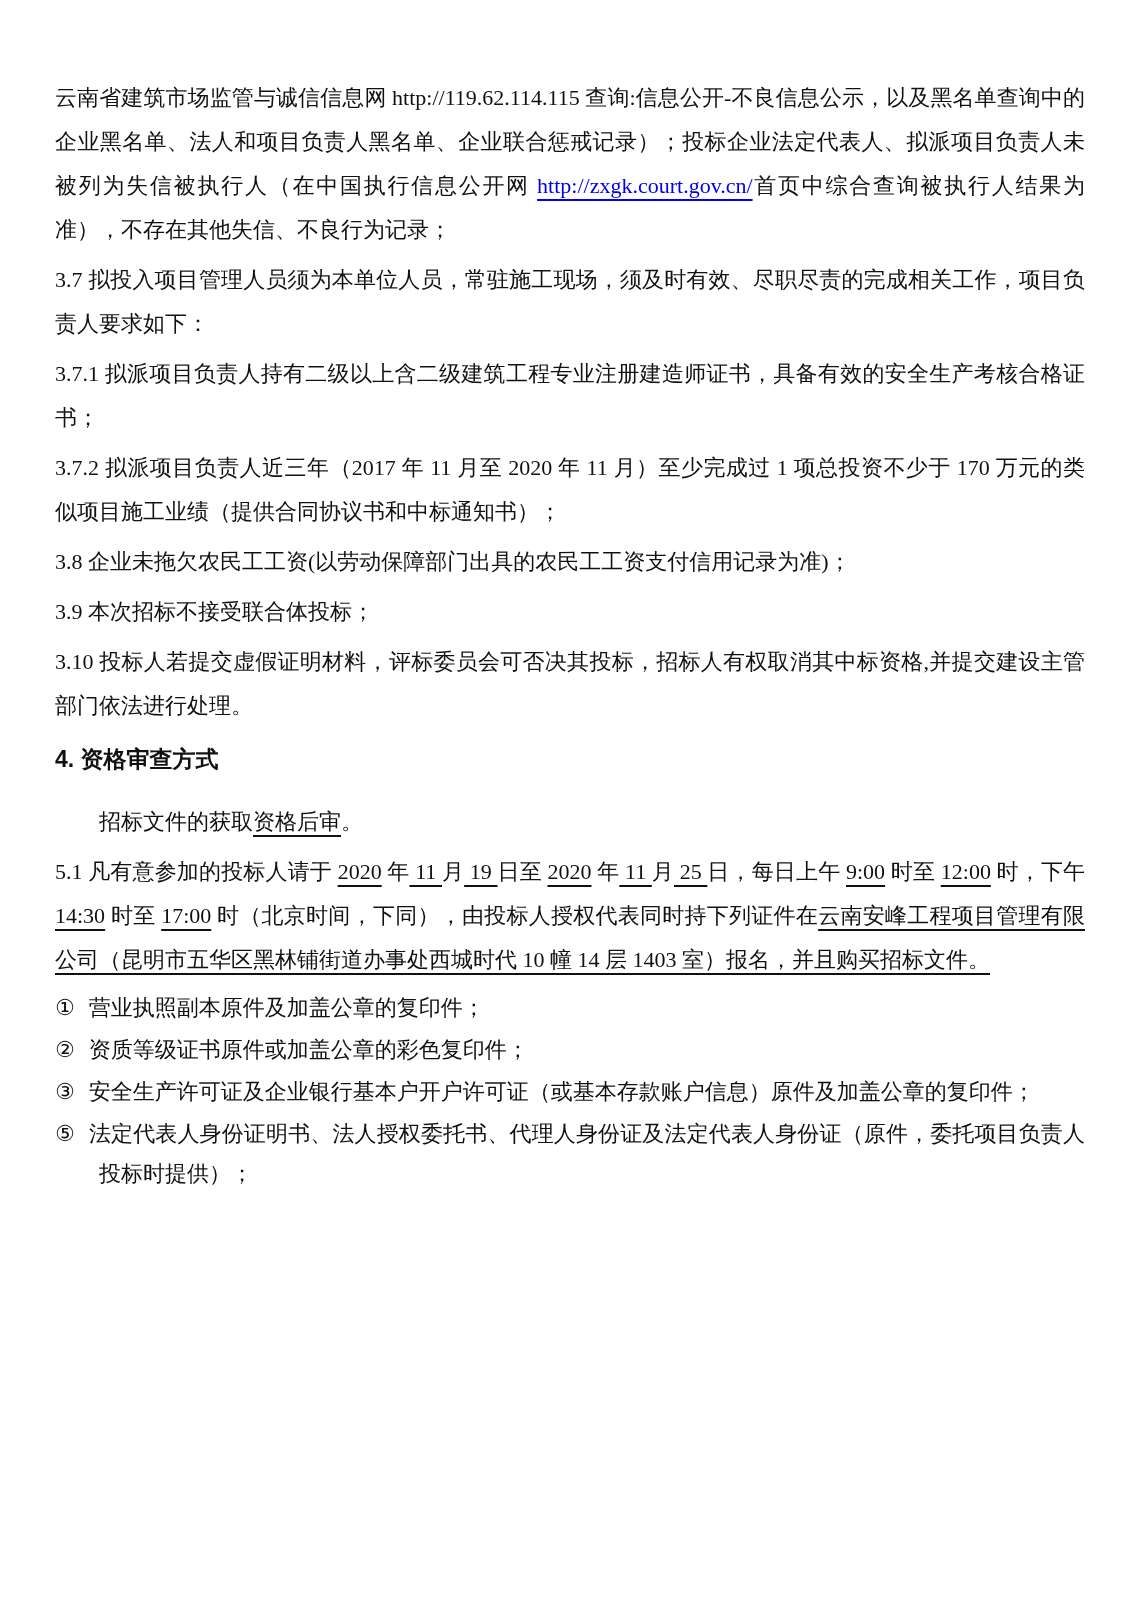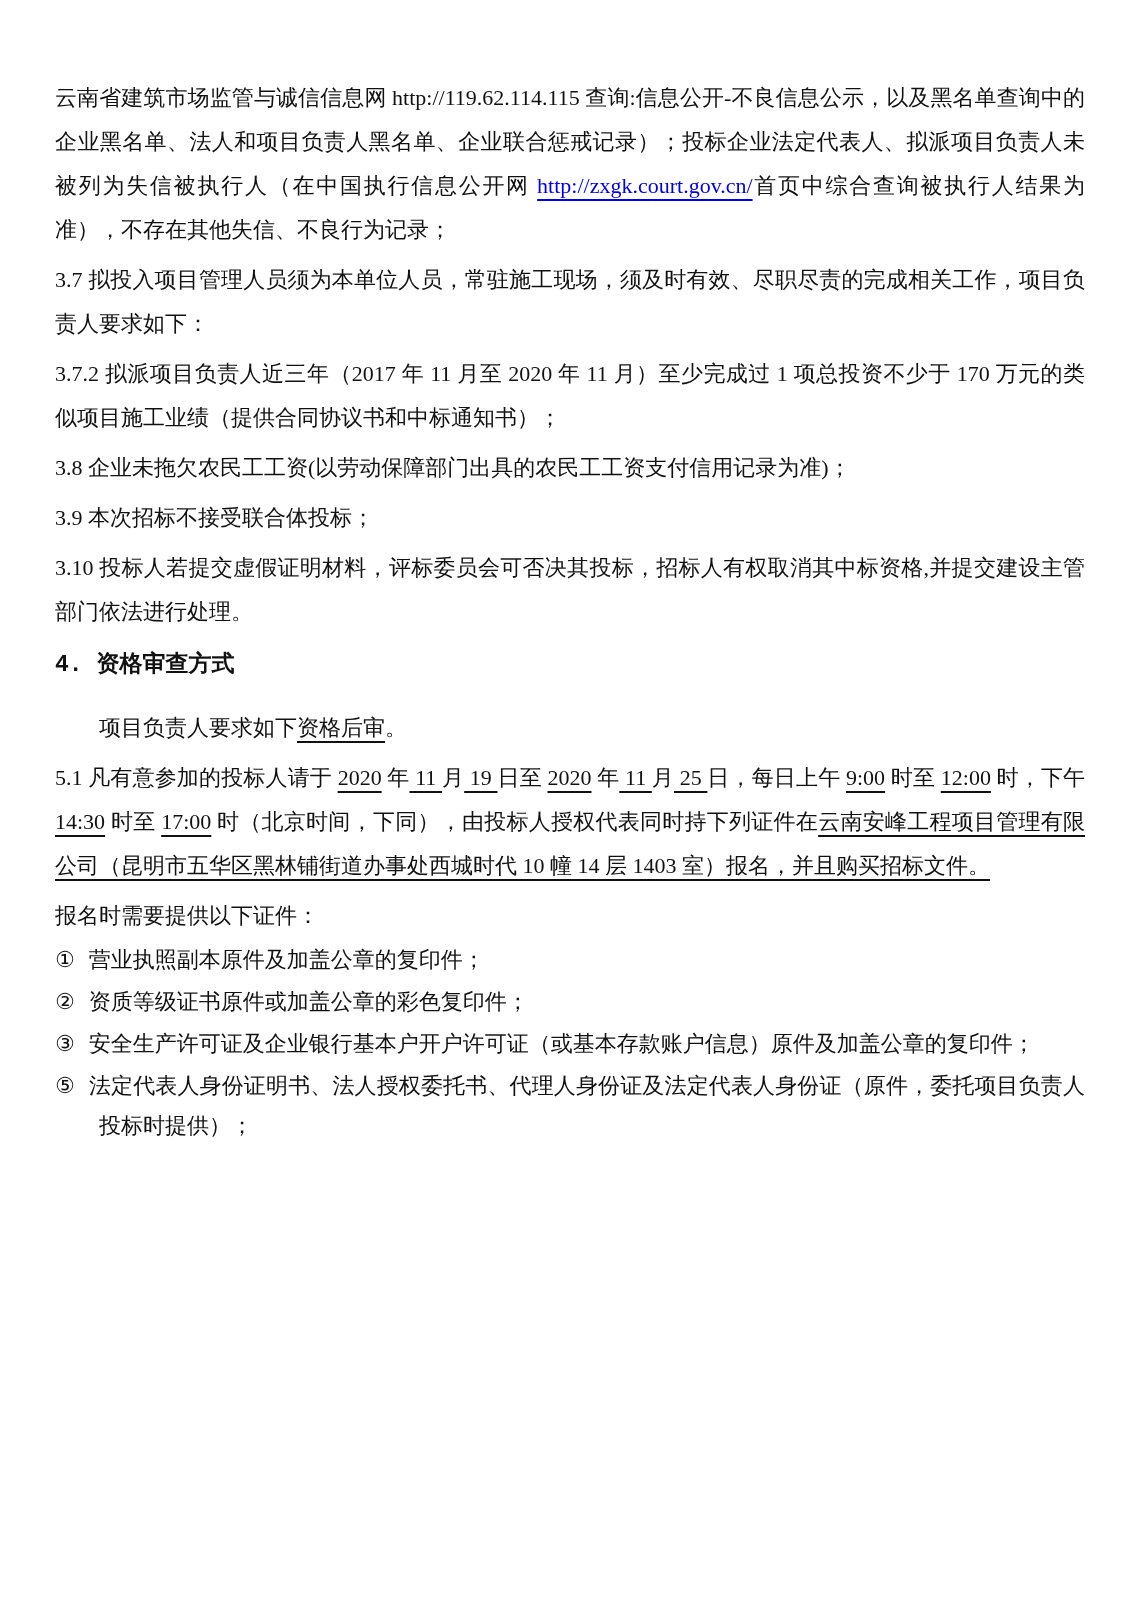--- a/index.html
+++ b/index.html
@@ -21,21 +21,21 @@
     color: var(--text, #111111);
   }
   p.body {
     margin: 0 0 6px 0;
     line-height: 44px;
     text-align: justify;
   }
   p.last-noskip { margin-bottom: 0; }
   .indent1 { text-indent: 44px; }
   h2.sec {
-    font-family: Liberation Mono, monospace;
+    font-family: Liberation Sans, sans-serif;
     font-size: 23px;
     font-weight: bold;
     color: var(--text, #111111);
     line-height: 30px;
     margin: 16px 0 26px 0;
   }
   .u {
     text-decoration: underline;
     text-underline-offset: 6px;
     text-decoration-thickness: 2px;
@@ -63,37 +63,37 @@
 </head>
 <body>
 
 <div class="page">
 
   <p class="body"><span>云南省建筑市场监管与诚信信息网 http://119.62.114.115 查询:信息公开-不良信息公示，以及黑名单查询中的企业黑名单、法人和项目负责人黑名单、企业联合惩戒记录）；投标企业法定代表人、拟派项目负责人未被列为失信被执行人（在中国执行信息公开网 </span><a href="#" class="link">http://zxgk.court.gov.cn/</a><span>首页中综合查询被执行人结果为准），不存在其他失信、不良行为记录；</span></p>
 
 
   <p class="body">3.7 拟投入项目管理人员须为本单位人员，常驻施工现场，须及时有效、尽职尽责的完成相关工作，项目负责人要求如下：</p>
 
+  <p class="body">3.7.1 拟派项目负责人持有二级以上含二级建筑工程专业注册建造师证书，具备有效的安全生产考核合格证书；</p>
 
   <p class="body">3.7.2 拟派项目负责人近三年（2017 年 11 月至 2020 年 11 月）至少完成过 1 项总投资不少于 170 万元的类似项目施工业绩（提供合同协议书和中标通知书）；</p>
 
   <p class="body">3.8 企业未拖欠农民工工资(以劳动保障部门出具的农民工工资支付信用记录为准)；</p>
 
   <p class="body">3.9 本次招标不接受联合体投标；</p>
 
   <p class="body">3.10 投标人若提交虚假证明材料，评标委员会可否决其投标，招标人有权取消其中标资格,并提交建设主管部门依法进行处理。</p>
 
   <h2 class="sec">4. 资格审查方式</h2>
 
-  <p class="body indent1"><span>项目负责人要求如下</span><span class="u">资格后审</span><span>。</span></p>
+  <p class="body indent1"><span>招标文件的获取</span><span class="u">资格后审</span><span>。</span></p>
 
 
   <p class="body"><span>5.1 凡有意参加的投标人请于 </span><span class="u">2020</span><span> 年</span><span class="u"> 11 </span><span>月</span><span class="u"> 19 </span><span>日至 </span><span class="u">2020</span><span> 年</span><span class="u"> 11 </span><span>月</span><span class="u"> 25 </span><span>日，每日上午 </span><span class="u">9:00</span><span> 时至 </span><span class="u">12:00</span><span> 时，下午 </span><span class="u">14:30</span><span> 时至 </span><span class="u">17:00</span><span> 时（北京时间，下同），由投标人授权代表同时持下列证件在</span><span class="u">云南安峰工程项目管理有限公司（昆明市五华区黑林铺街道办事处西城时代 10 幢 14 层 1403 室）报名，并且购买招标文件。</span></p>
 
-  <p class="body last-noskip">报名时需要提供以下证件：</p>
 
   <div class="doc-list">
     <div class="item"><span class="marker">①</span><span>营业执照副本原件及加盖公章的复印件；</span></div>
     <div class="item"><span class="marker">②</span><span>资质等级证书原件或加盖公章的彩色复印件；</span></div>
     <div class="item"><span class="marker">③</span><span>安全生产许可证及企业银行基本户开户许可证（或基本存款账户信息）原件及加盖公章的复印件；</span></div>
     <div class="item"><span class="marker">⑤</span><span>法定代表人身份证明书、法人授权委托书、代理人身份证及法定代表人身份证（原件，委托项目负责人投标时提供）；</span></div>
   </div>
 
 </div>
 

